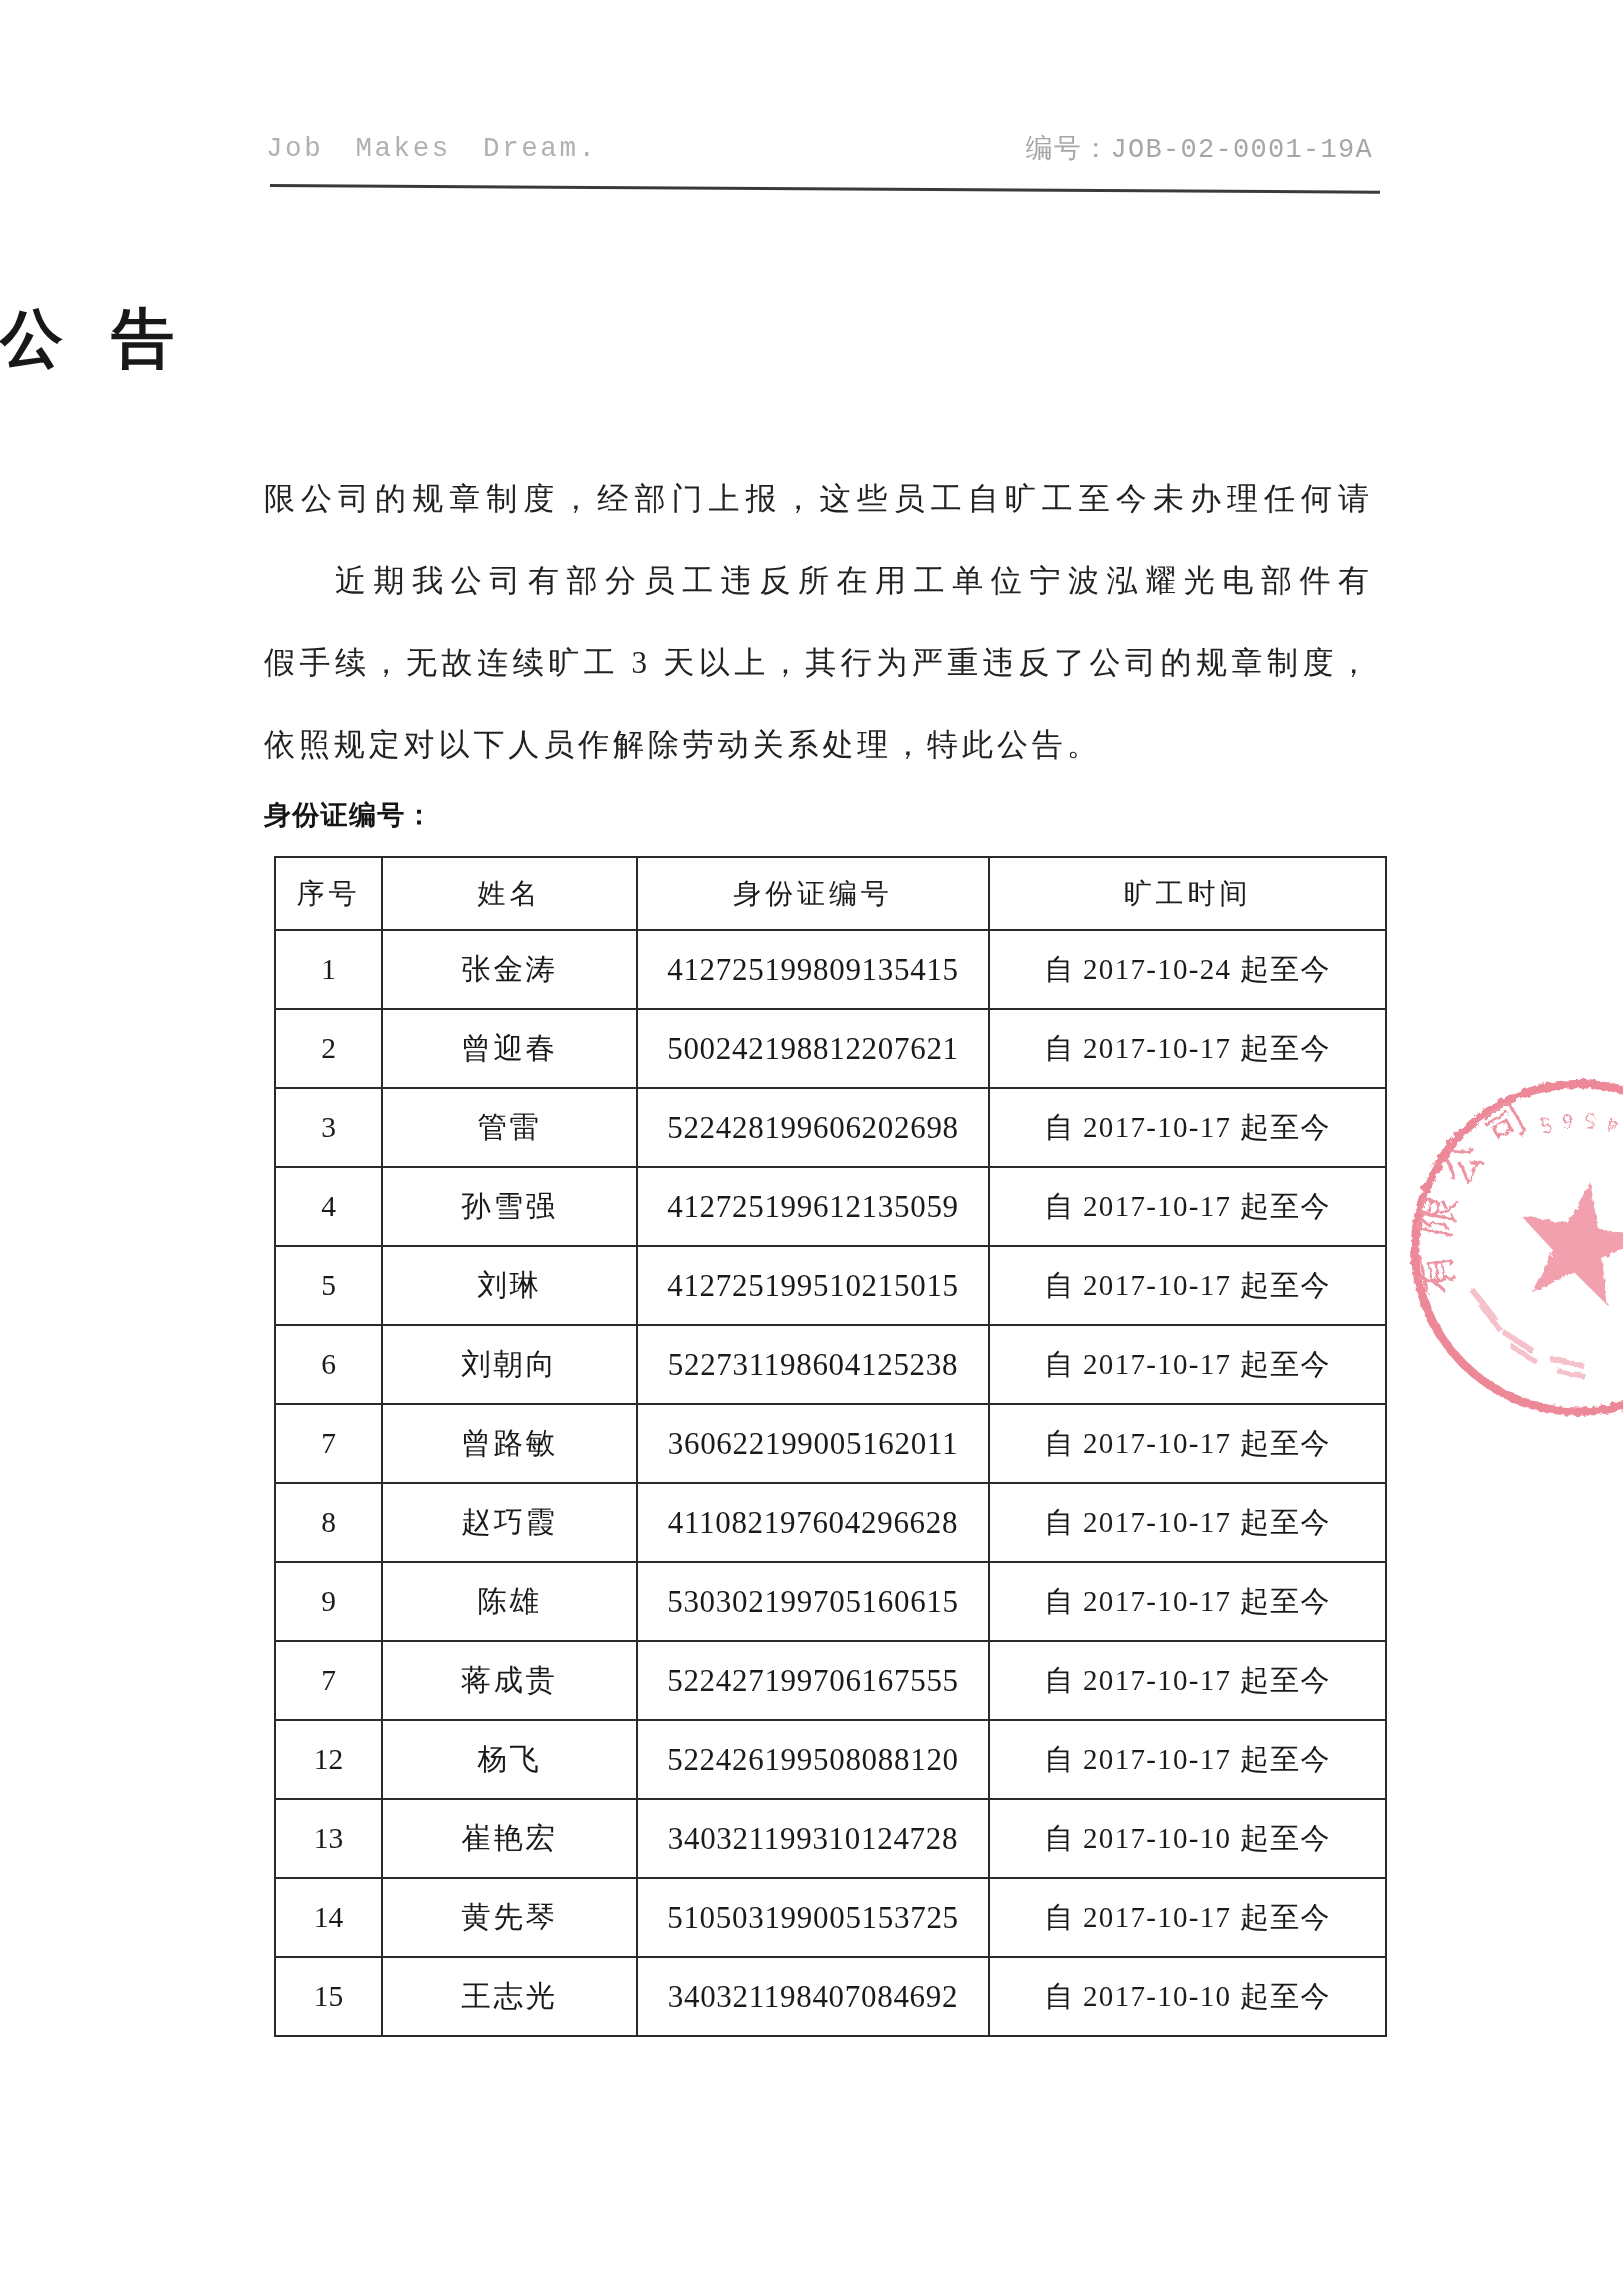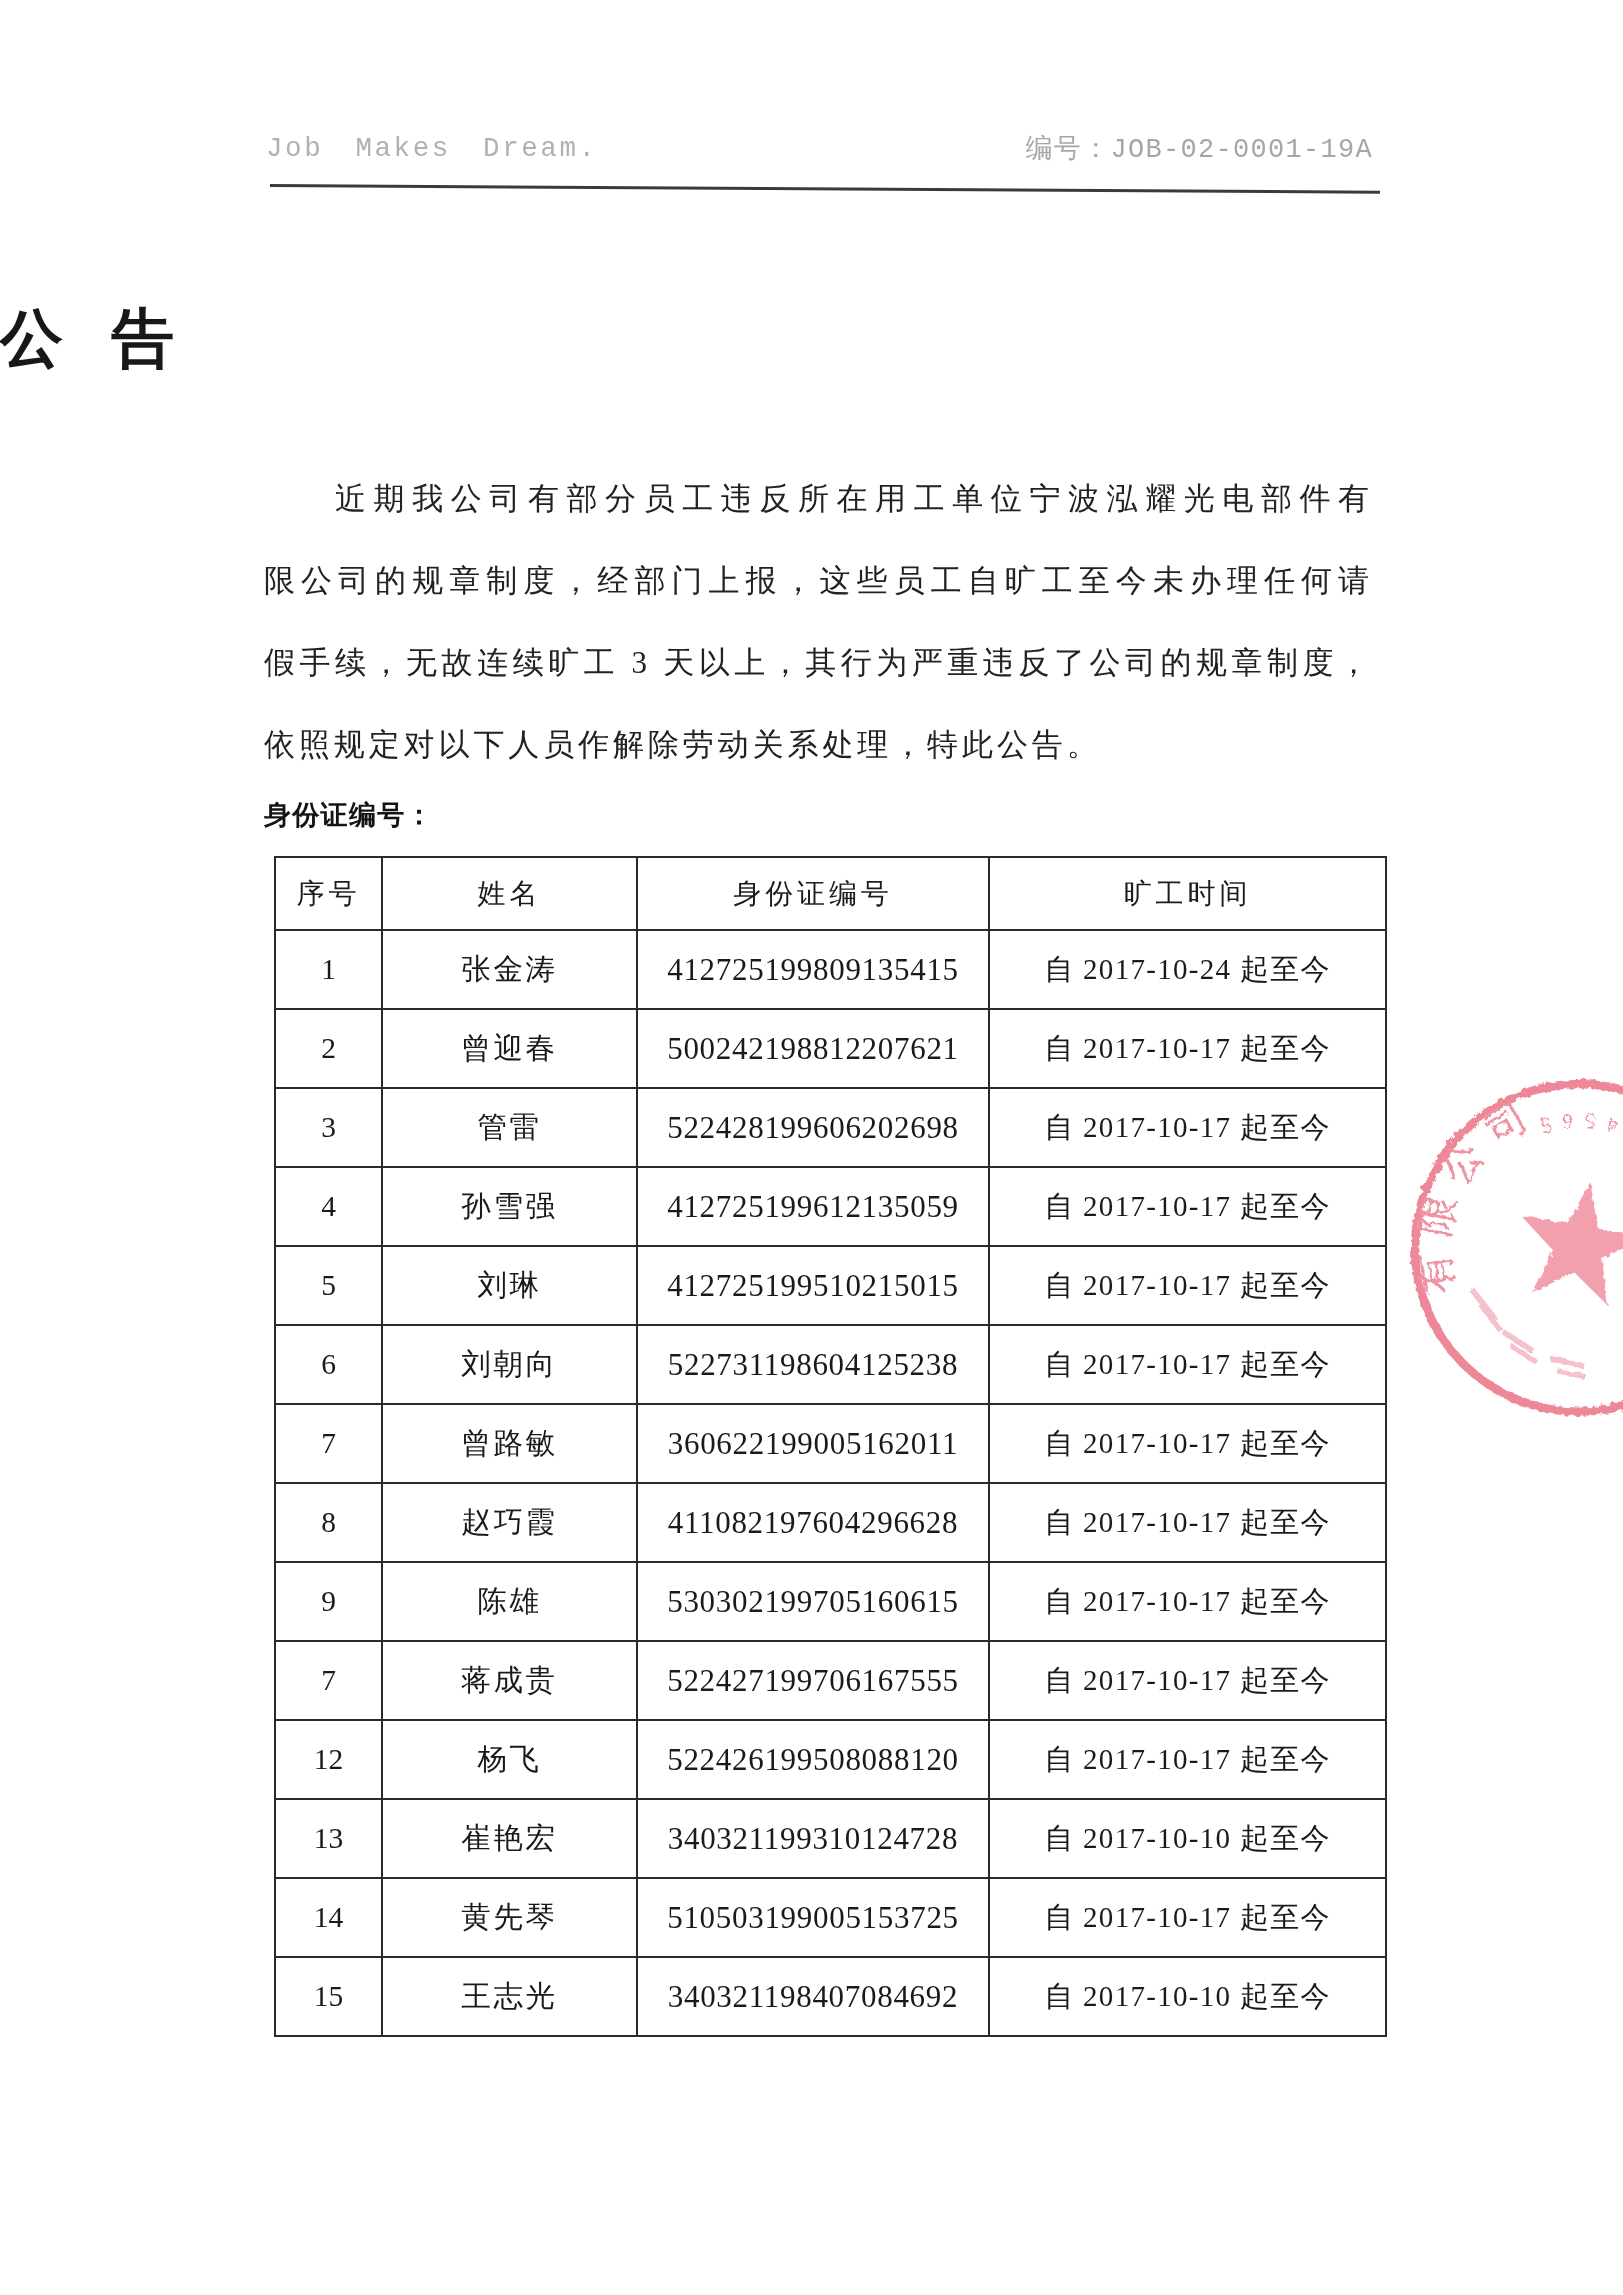--- a/index.html
+++ b/index.html
@@ -86,22 +86,22 @@
 
   <div class="doc-header">
     <span class="slogan">Job Makes Dream.</span>
     <span class="doc-no">编号：JOB-02-0001-19A</span>
   </div>
   <div class="header-rule"></div>
 
   <div class="title">公 告</div>
 
   <div class="body-text">
+    <div class="body-line">限公司的规章制度，经部门上报，这些员工自旷工至今未办理任何请</div>
     <div class="body-line first">近期我公司有部分员工违反所在用工单位宁波泓耀光电部件有</div>
-    <div class="body-line">限公司的规章制度，经部门上报，这些员工自旷工至今未办理任何请</div>
     <div class="body-line">假手续，无故连续旷工 3 天以上，其行为严重违反了公司的规章制度，</div>
     <div class="body-line last">依照规定对以下人员作解除劳动关系处理，特此公告。</div>
   </div>
 
   <div class="list-label">身份证编号：</div>
 
   <table class="notice-table">
     <colgroup>
       <col class="col-no">
         <col class="col-name">

